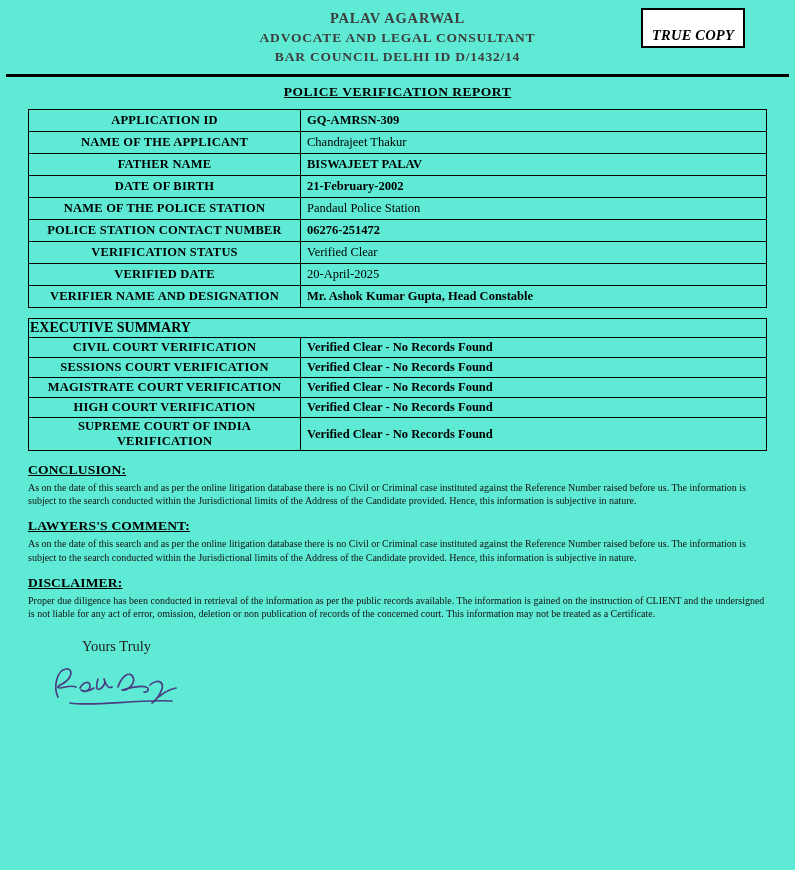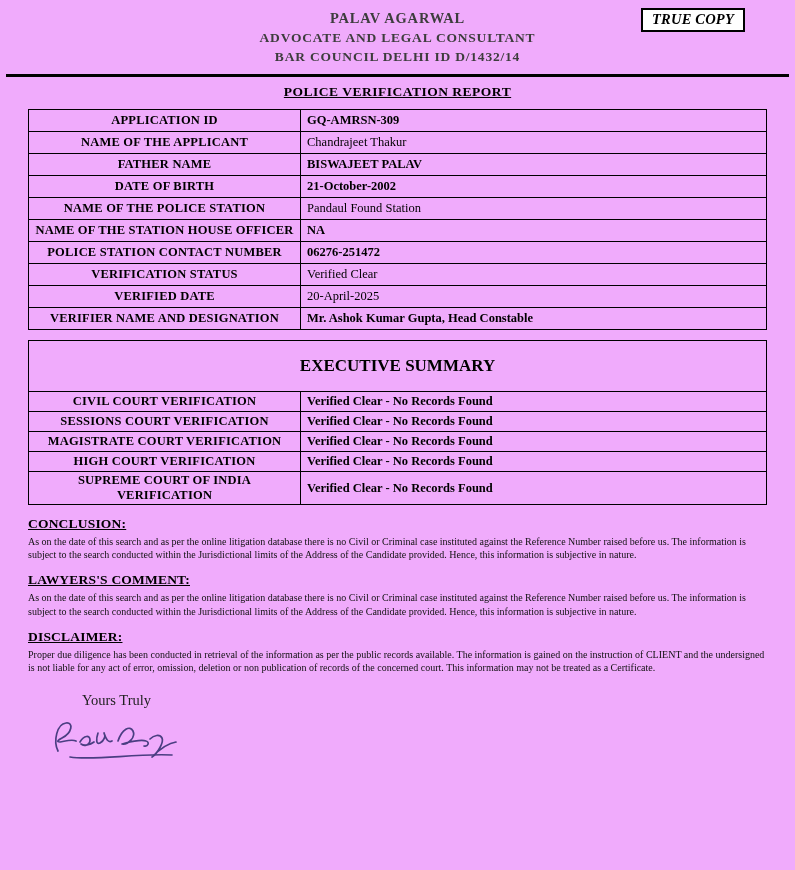--- a/index.html
+++ b/index.html
@@ -4,32 +4,32 @@
 <style>
   * { box-sizing: border-box; margin: 0; padding: 0; }
   html, body { background: #ffffff; }
   body {
     width: 795px; height: 870px;
     font-family: "Liberation Serif", serif;
     color: #000;
   }
   .page {
     width: 795px; height: 870px;
-    background: #f0abfc;
+    background: #5eead4;
     padding: 8px 6px 0 6px;
     position: relative;
     overflow: hidden;
   }
   
   .letterhead { position: relative; text-align: center; padding-top: 2px; }
   .lh-name { font-size: 14.5px; font-weight: bold; letter-spacing: 0.8px; color: #3d3d3d; }
   .lh-line { font-size: 13.5px; font-weight: bold; letter-spacing: 0.8px; color: #3d3d3d; margin-top: 3px; text-align: center; }
   .true-copy {
     position: absolute; top: 0px; right: 44px;
-    border: 2px solid #000; padding: 1px 9px 2px 9px;
+    border: 2px solid #000; padding: 17px 9px 2px 9px;
     font-style: italic; font-weight: bold; font-size: 14.5px;
     letter-spacing: 0.2px; background: #fff;
   }
   .header-rule { border: none; border-top: 3px solid #000; margin: 9px 0 7px 0; }
 
   .report-title {
     text-align: center; font-weight: bold; font-size: 13.5px;
     letter-spacing: 0.5px; text-decoration: underline; margin: 2px 0 9px 0;
   }
 
@@ -37,21 +37,21 @@
 
   table { width: 100%; border-collapse: collapse; }
   td, th { border: 1px solid #000; font-size: 12.5px; padding: 1px 6px; vertical-align: middle; text-align: left; }
   td.cell-label { width: 272px; font-weight: bold; letter-spacing: 0.2px; text-align: center; }
   .details-table td { height: 22px; }
   .details-table tr.row-address td { height: 56px; vertical-align: top; padding-top: 3px; }
   .details-table tr.row-address td.cell-value { font-size: 12px; }
   td.cell-value.bold-val { font-weight: bold; }
 
   .exec-table { margin-top: 10px; }
-  .exec-table th.exec-title { text-align: center; font-size: 17px; font-weight: bold; height: 18px; padding: 15px; }
+  .exec-table th.exec-title { font-size: 14px; font-weight: bold; height: 18px; padding: 1px; }
   .exec-table td { height: 20px; }
   .exec-table td.cell-value { text-align: left; font-weight: bold; }
 
   .section { margin-top: 11px; }
   .section-heading {
     font-weight: bold; font-size: 13.5px; text-decoration: underline;
     letter-spacing: 0.2px; margin-bottom: 3px;
   }
   .section-body { font-size: 10px; line-height: 1.32; color: #111; }
 
@@ -85,29 +85,25 @@
         <tr>
           <td class="cell-label">NAME OF THE APPLICANT</td>
           <td class="cell-value">Chandrajeet Thakur</td>
         </tr>
         <tr>
           <td class="cell-label">FATHER NAME</td>
           <td class="cell-value bold-val">BISWAJEET PALAV</td>
         </tr>
         <tr>
           <td class="cell-label">DATE OF BIRTH</td>
-          <td class="cell-value bold-val">21-October-2002</td>
+          <td class="cell-value bold-val">21-February-2002</td>
         </tr>
         <tr>
           <td class="cell-label">NAME OF THE POLICE STATION</td>
-          <td class="cell-value">Pandaul Found Station</td>
-        </tr>
-        <tr>
-          <td class="cell-label">NAME OF THE STATION HOUSE OFFICER</td>
-          <td class="cell-value bold-val">NA</td>
+          <td class="cell-value">Pandaul Police Station</td>
         </tr>
         <tr>
           <td class="cell-label">POLICE STATION CONTACT NUMBER</td>
           <td class="cell-value bold-val">06276-251472</td>
         </tr>
         <tr>
           <td class="cell-label">VERIFICATION STATUS</td>
           <td class="cell-value">Verified Clear</td>
         </tr>
         <tr>

